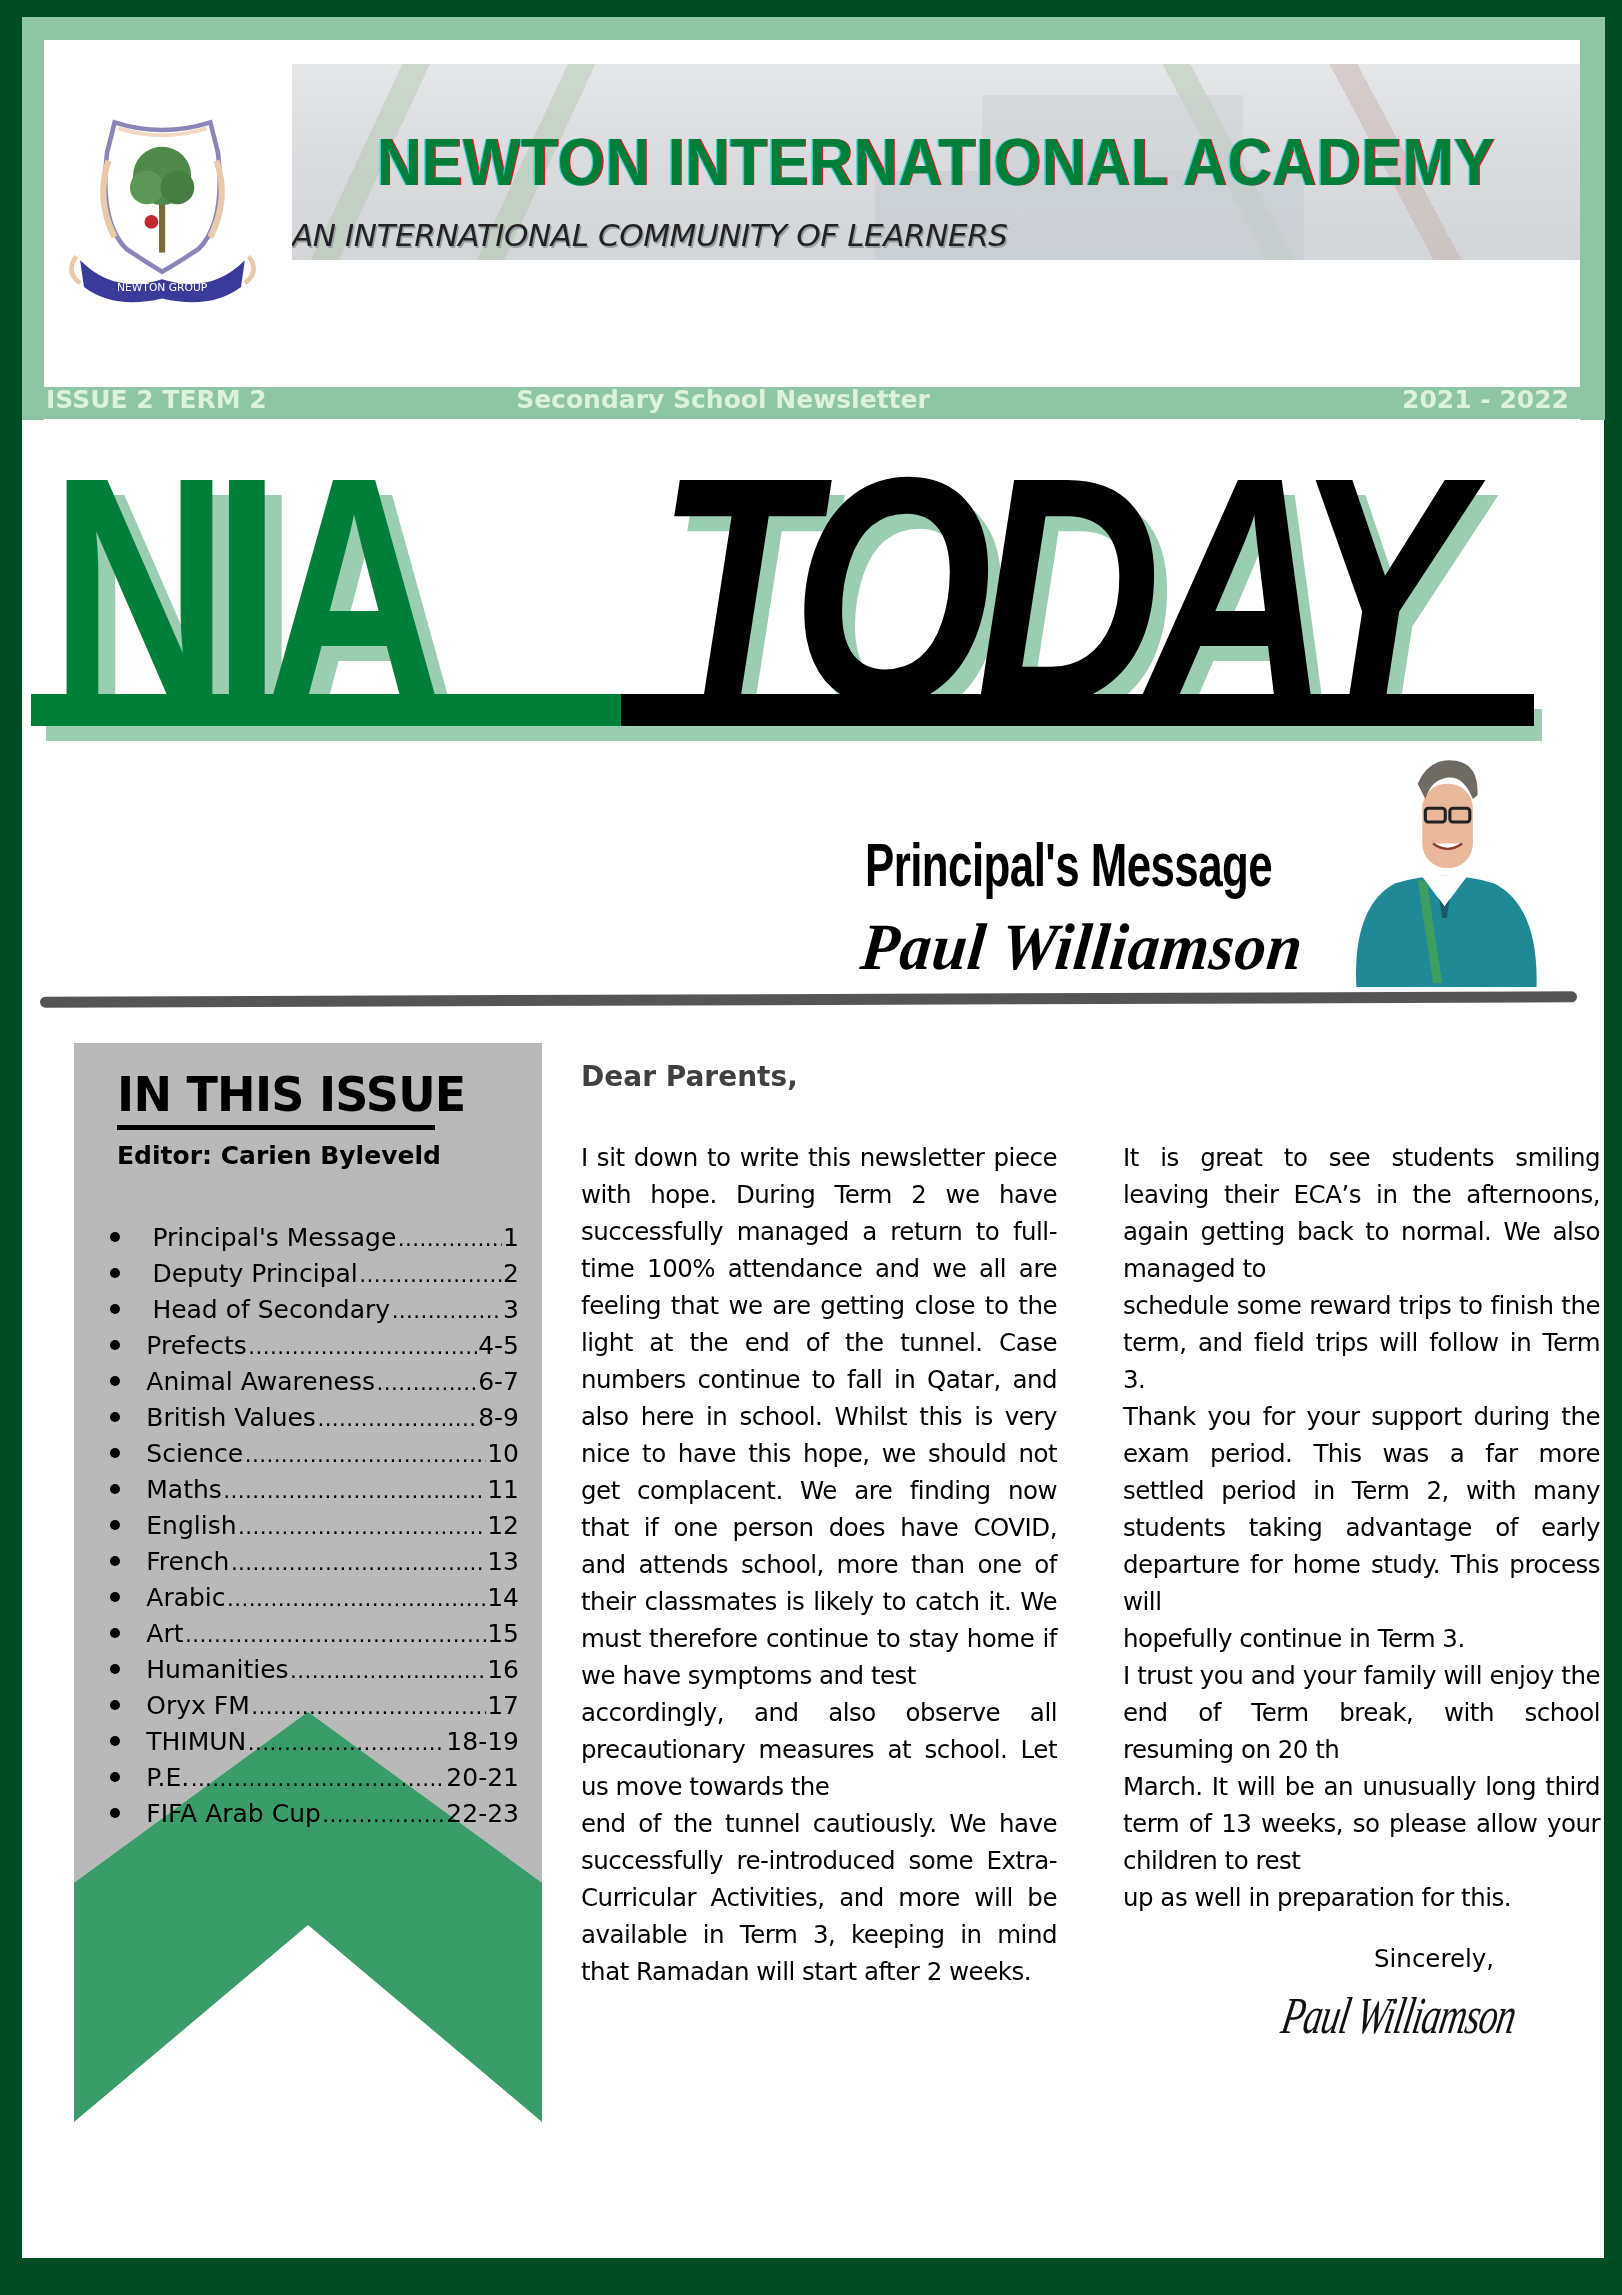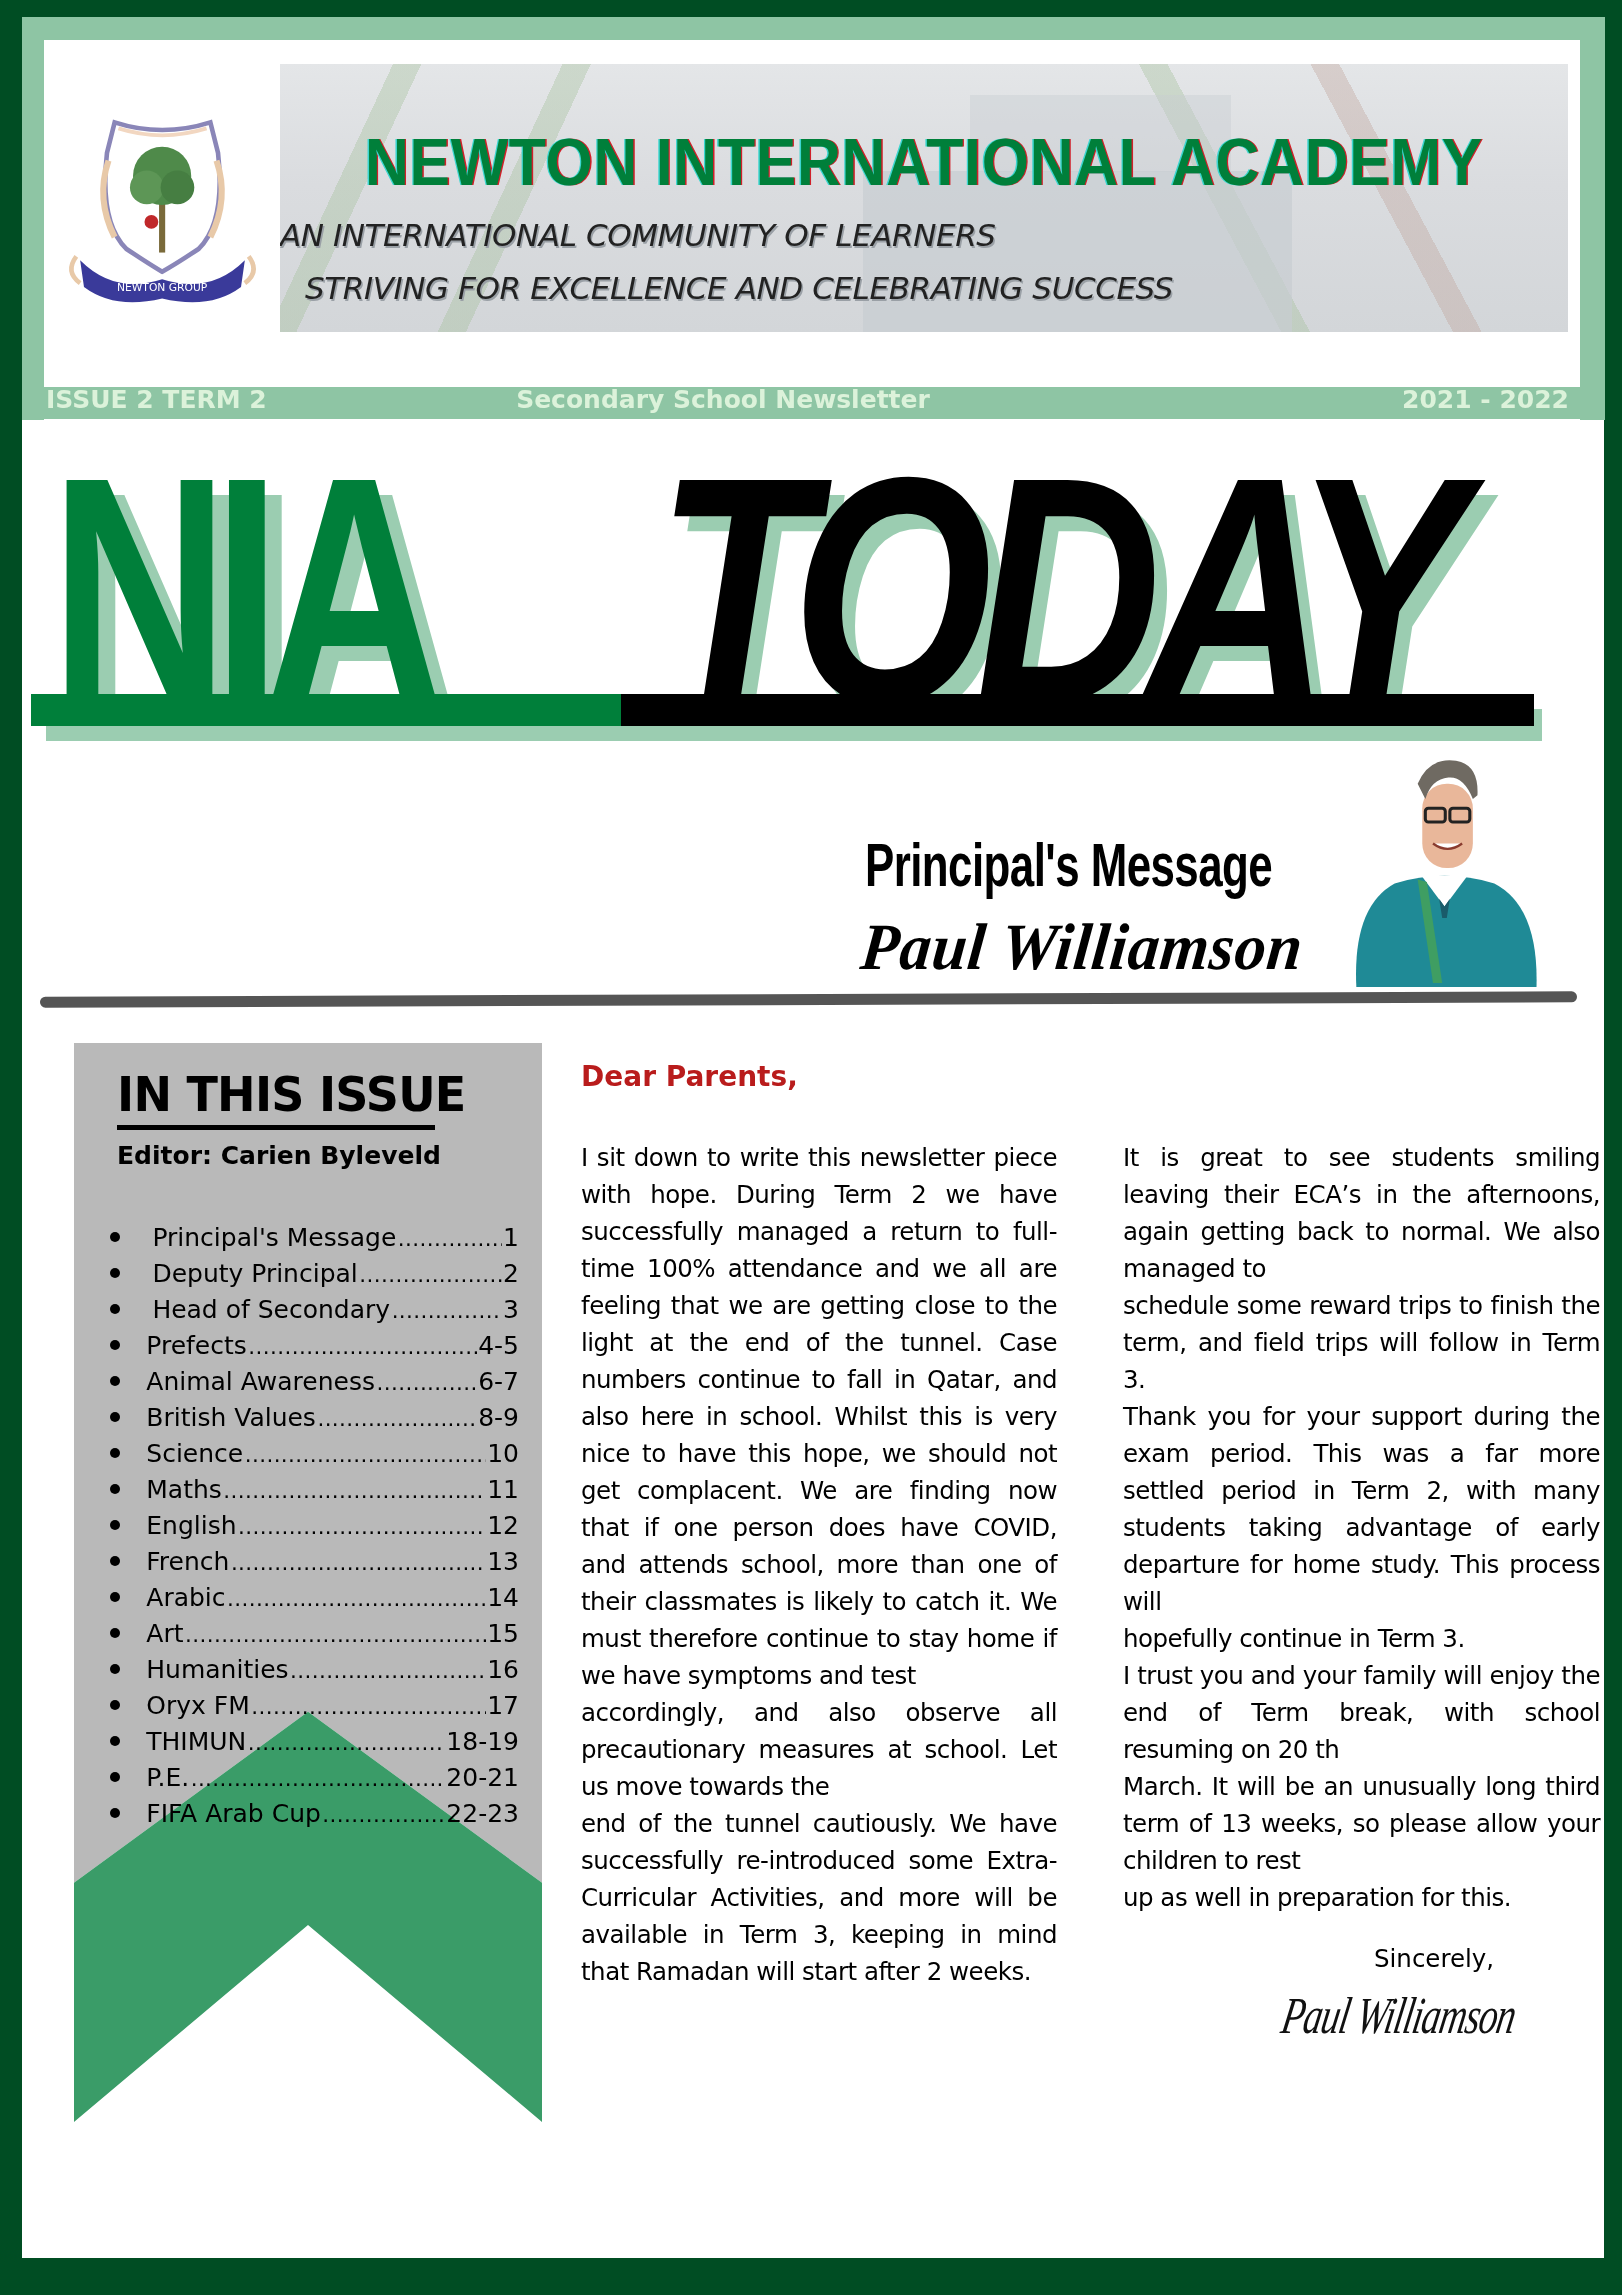--- a/index.html
+++ b/index.html
@@ -12,21 +12,21 @@
   .band-top { position: absolute; left: 22px; top: 17px; width: 1582px; height: 23px; background: #8ec5a4; }
   .band-left { position: absolute; left: 22px; top: 17px; width: 21.5px; height: 403px; background: #8ec5a4; }
   .band-right { position: absolute; left: 1580px; top: 17px; width: 24.5px; height: 403px; background: #8ec5a4; }
   .header-white { position: absolute; left: 44px; top: 40px; width: 1536px; height: 347px; background: #ffffff; }
 
   
   .crest { position: absolute; left: 61px; top: 107px; width: 203px; height: 203px; }
 
   
   .banner {
-    position: absolute; left: 280px; top: 64px; width: 1288px; height: 268px; overflow: hidden;
+    position: absolute; left: 292px; top: 64px; width: 1288px; height: 196px; overflow: hidden;
     background:
       linear-gradient(115deg, rgba(255,255,255,0) 0 8%, rgba(160,190,150,0.35) 8% 10%, rgba(255,255,255,0) 10% 20%, rgba(160,190,150,0.35) 20% 22%, rgba(255,255,255,0) 22%),
       linear-gradient(62deg, rgba(255,255,255,0) 0 70%, rgba(160,190,150,0.35) 70% 72%, rgba(255,255,255,0) 72% 82%, rgba(190,160,150,0.35) 82% 84%, rgba(255,255,255,0) 84%),
       linear-gradient(180deg, #e4e6e8 0%, #dadcdf 45%, #d3d6d9 100%);
   }
   .banner .bldg { position: absolute; background: rgba(200,205,210,0.7); }
   .banner-title {
     position: absolute; left: 0; right: 0; top: 60px; text-align: center;
     font-family: "Liberation Sans", sans-serif; font-weight: 700; font-size: 66px; letter-spacing: 0.8px;
     color: #007f3a; transform: scaleX(0.92); transform-origin: center;
@@ -87,21 +87,21 @@
   .toc-list { position: absolute; left: 31px; top: 176px; width: 414px; list-style: none; }
   .toc-item { position: relative; height: 36px; font-family: "DejaVu Sans", sans-serif; font-size: 25px; color: #000; white-space: nowrap; display: flex; align-items: center; }
   .toc-bullet { width: 10.7px; height: 10.7px; border-radius: 50%; background: #000; margin-left: 4.6px; margin-right: 26px; flex: none; }
   .toc-item.indent .toc-label { margin-left: 6.1px; }
   .toc-label { flex: none; }
   .toc-dots { flex: 1; overflow: hidden; font-size: 21.5px; letter-spacing: 0.4px; margin: 0 1.5px; position: relative; top: 1.5px; }
   .toc-dots::before { content: "...................................................................................."; }
   .toc-page { flex: none; }
 
   
-  .greeting { position: absolute; left: 581px; top: 1060px; font-family: "DejaVu Sans", sans-serif; font-weight: 700; font-size: 28px; color: #b91c1c; white-space: nowrap; }
+  .greeting { position: absolute; left: 581px; top: 1060px; font-family: "DejaVu Sans", sans-serif; font-weight: 700; font-size: 28px; color: #404040; white-space: nowrap; }
   .col { position: absolute; font-family: "DejaVu Sans", sans-serif; font-size: 24.5px; line-height: 37px; color: #000; text-align: justify; letter-spacing: -0.5px; }
   .col-1 { left: 581px; top: 1139px; width: 476px; }
   .col-2 { left: 1083px; top: 1139px; width: 477px; margin-left: 40px; }
   .col p { margin: 0; }
   .col .line-break-fill { text-align-last: left; }
 
   .sincerely { position: absolute; left: 1374px; top: 1944px; font-family: "DejaVu Sans", sans-serif; font-size: 24.5px; color: #000; }
   .signature { position: absolute; left: 1288px; top: 1986px; font-family: "Liberation Serif", serif; font-style: italic; font-size: 52px; color: #111; transform: scaleX(0.72) skewX(-14deg); transform-origin: left top; white-space: nowrap; letter-spacing: -1.5px; font-weight: 400; }
 </style>
 </head>

